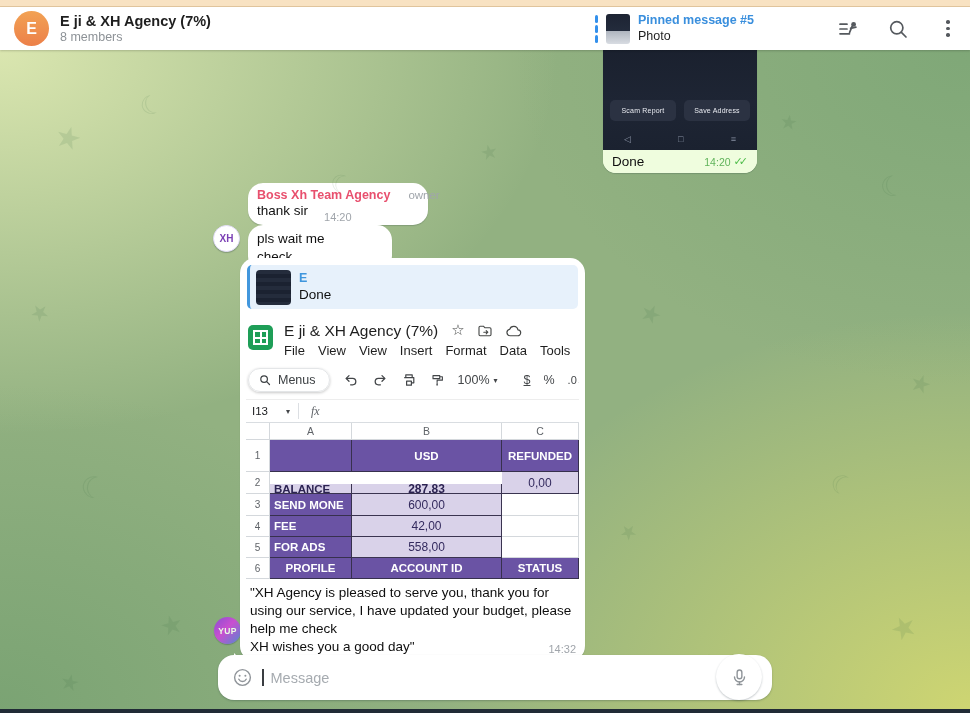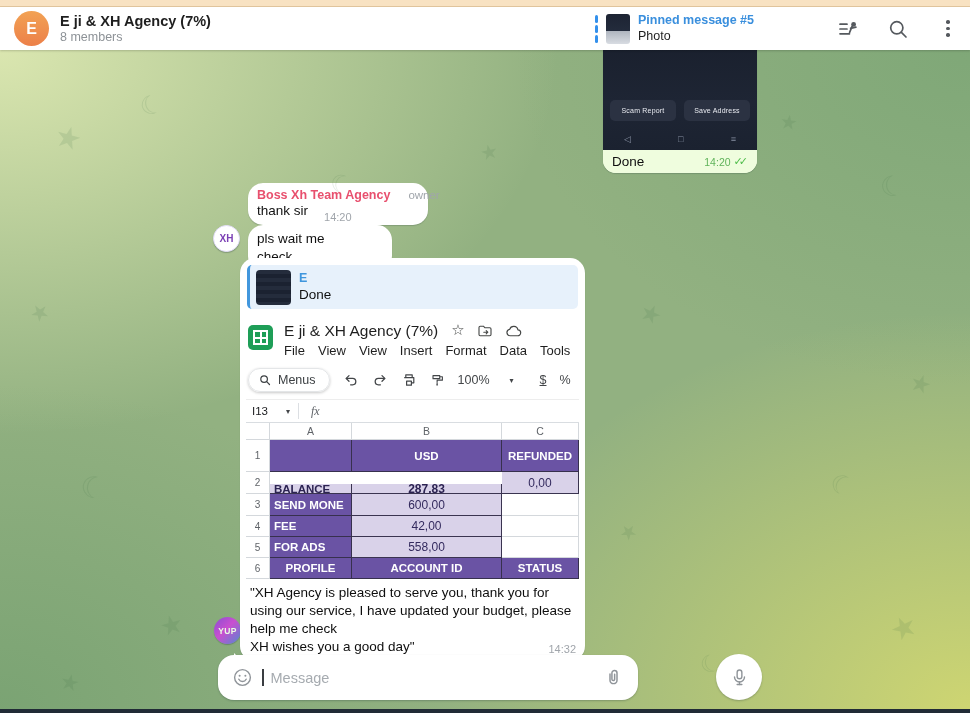--- a/index.html
+++ b/index.html
@@ -101,21 +101,21 @@
       background-repeat:no-repeat; }
   .sheet-title-row { display:flex; align-items:center; gap:13px; white-space:nowrap; }
   .sheet-title { font-size:15.5px; color:#1f1f1f; }
   .sheet-title-icons { display:flex; align-items:center; gap:12px; color:#454746; }
   .star-ic { font-size:15px; position:relative; top:-1px; }
   .sheet-menu { display:flex; gap:13px; font-size:13px; color:#1f1f1f; margin-top:3px; white-space:nowrap; }
   .sheet-toolbar { display:flex; align-items:center; gap:13px; padding:6px 2px 7px; color:#434649; white-space:nowrap; }
   .menus-pill { display:flex; align-items:center; gap:7px; border:1px solid #e4e6e8; border-radius:15px; padding:4px 13px 4px 10px;
                 box-shadow:0 1px 3px rgba(0,0,0,.22); font-size:12.5px; color:#3c4043; }
   .tb-ic { display:flex; align-items:center; }
-  .zoom-ctl { display:flex; align-items:center; gap:20px; font-size:12.5px; }
+  .zoom-ctl { display:flex; align-items:center; gap:4px; font-size:12.5px; }
   .caret { font-size:8px; color:#434649; }
   .v-div { width:1px; height:16px; background:#dcdfe3; }
   .fmt-txt { font-size:12.5px; }
   .dec-ic { font-size:11px; }
   .dec-ic .arr { font-size:9px; }
   .namebox-row { display:flex; align-items:center; border-top:1px solid #ededed; padding:3px 0 3px 6px; color:#202124; }
   .namebox { font-size:11.5px; width:46px; display:flex; align-items:center; justify-content:space-between; padding-right:8px; }
   .fx { font-size:12px; font-style:italic; color:#5f6368; margin-left:12px; font-family:"Liberation Serif", serif; }
 
   .grid { display:grid; grid-template-columns:24px 82px 150px 77px; grid-template-rows:17px 32px 22px 22px 21px 21px 21px;
@@ -127,21 +127,21 @@
   .p  { background:#6a53a4; color:#fff; font-weight:700; border-color:#37304d; }
   .lp { background:#d9d2e9; color:#332a5e; border-color:#3a3450; }
   .bold { font-weight:700; color:#2c2352;margin-top:12px; }
   .al { justify-content:flex-start; padding-left:4px; }
   .num { font-size:12px; }
 
   .budget-caption { padding:5px 4px 2px; font-size:13.5px; color:#0e0e0e; line-height:1.33; }
   .budget-time { text-align:right; font-size:11px; color:#a0a5ab; margin-top:-15px; padding-right:3px; }
 
   
-  .composer { position:absolute; left:218px; top:605px; width:420px; height:45px; background:#fff; border-radius:16px;
+  .composer { position:absolute; left:218px; top:605px; width:554px; height:45px; background:#fff; border-radius:16px;
               box-shadow:0 1px 2px rgba(16,35,47,.25); display:flex; align-items:center; padding:0 14px; z-index:10; }
   .composer input { border:none; outline:none; flex:1; font-size:14.5px; color:#1f1f1f; margin-left:7px;
                     font-family:"Liberation Sans", sans-serif; background:transparent; }
   .composer input::placeholder { color:#a6abb0; }
   .caret-bar { width:1.5px; height:17px; background:#3a3d41; margin-left:9px; animation:blink 1.1s steps(1) infinite; }
   @keyframes blink { 50% { opacity:0; } }
   .mic-btn { position:absolute; left:716px; top:604px; width:46px; height:46px; border-radius:50%; background:#fff;
              box-shadow:0 1px 2px rgba(16,35,47,.25); display:flex; align-items:center; justify-content:center; z-index:10; }
 
   .bubble-tail { position:absolute; width:0; height:0; }

